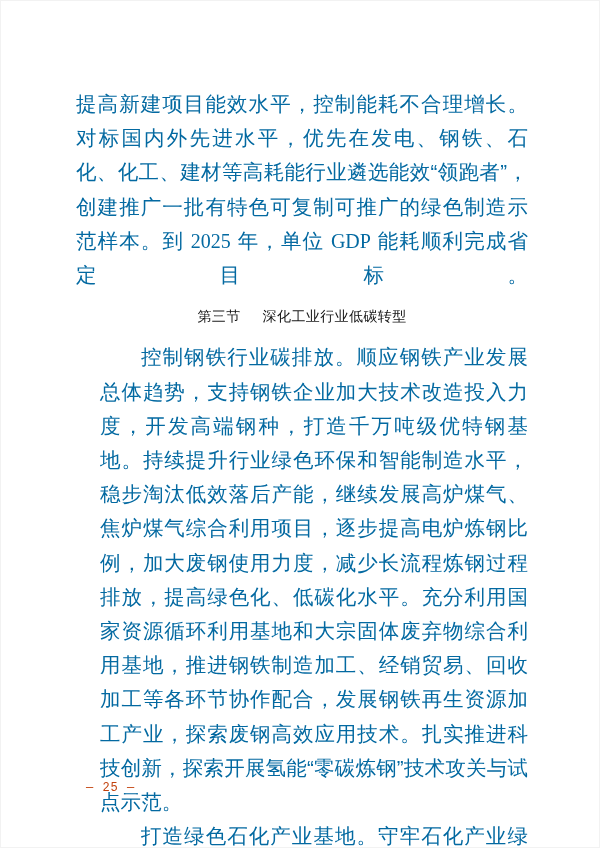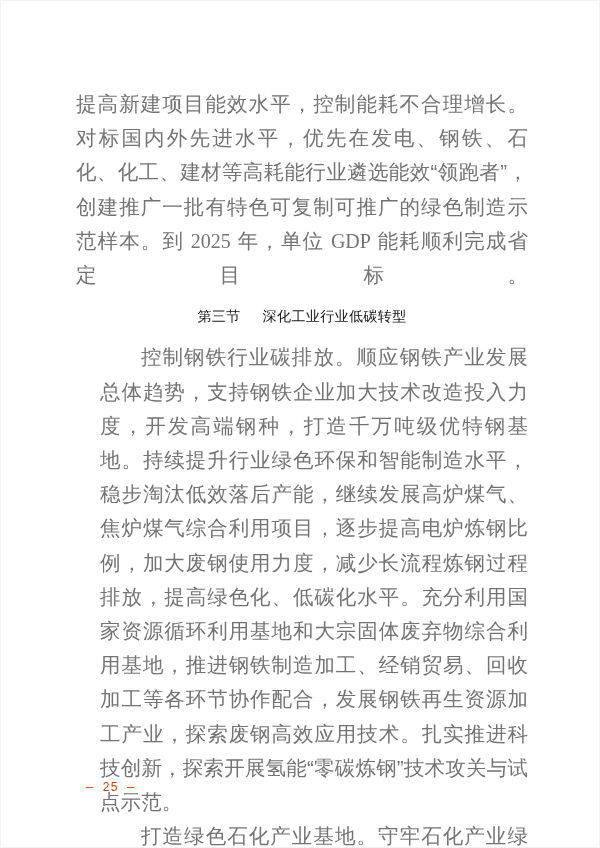--- a/index.html
+++ b/index.html
@@ -25,21 +25,21 @@
     left: 75px;
     top: 86px;
     width: 452px;
   }
 
   .para {
     margin: 0;
     font-family: "Liberation Sans", "DejaVu Sans", sans-serif;
     font-size: 20.5px;
     line-height: 34.2px;
-    color: #737373;
+    color: #0369a1;
     text-align: justify;
     text-justify: inter-character;
     text-align-last: left;
     letter-spacing: 0.1px;
     word-break: break-all;
     -webkit-font-smoothing: antialiased;
   }
 
   .para.indent {
     text-indent: 41px;

